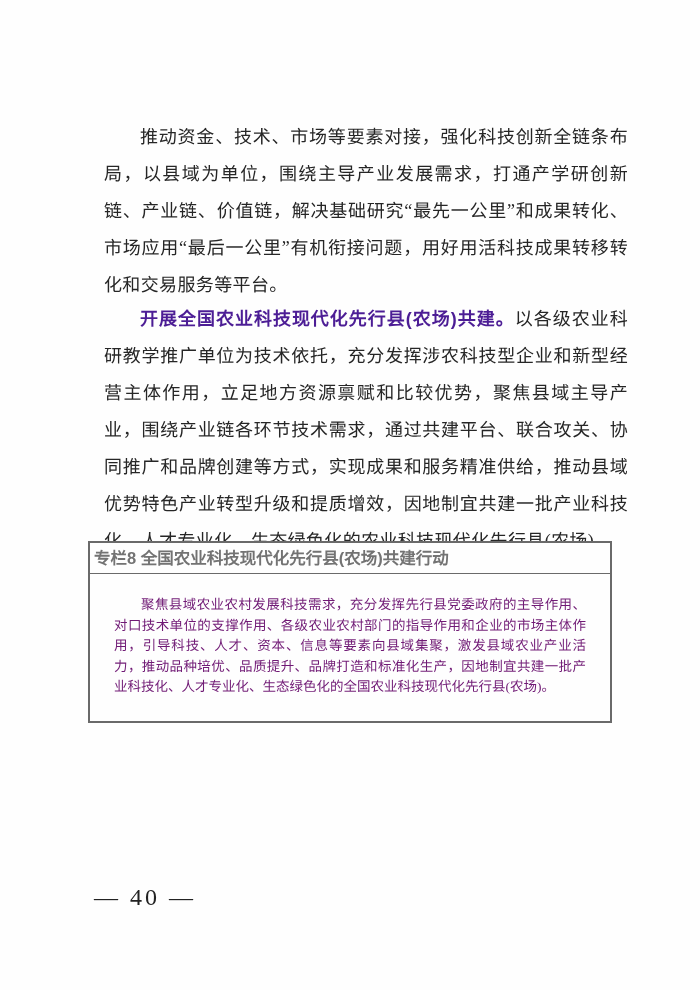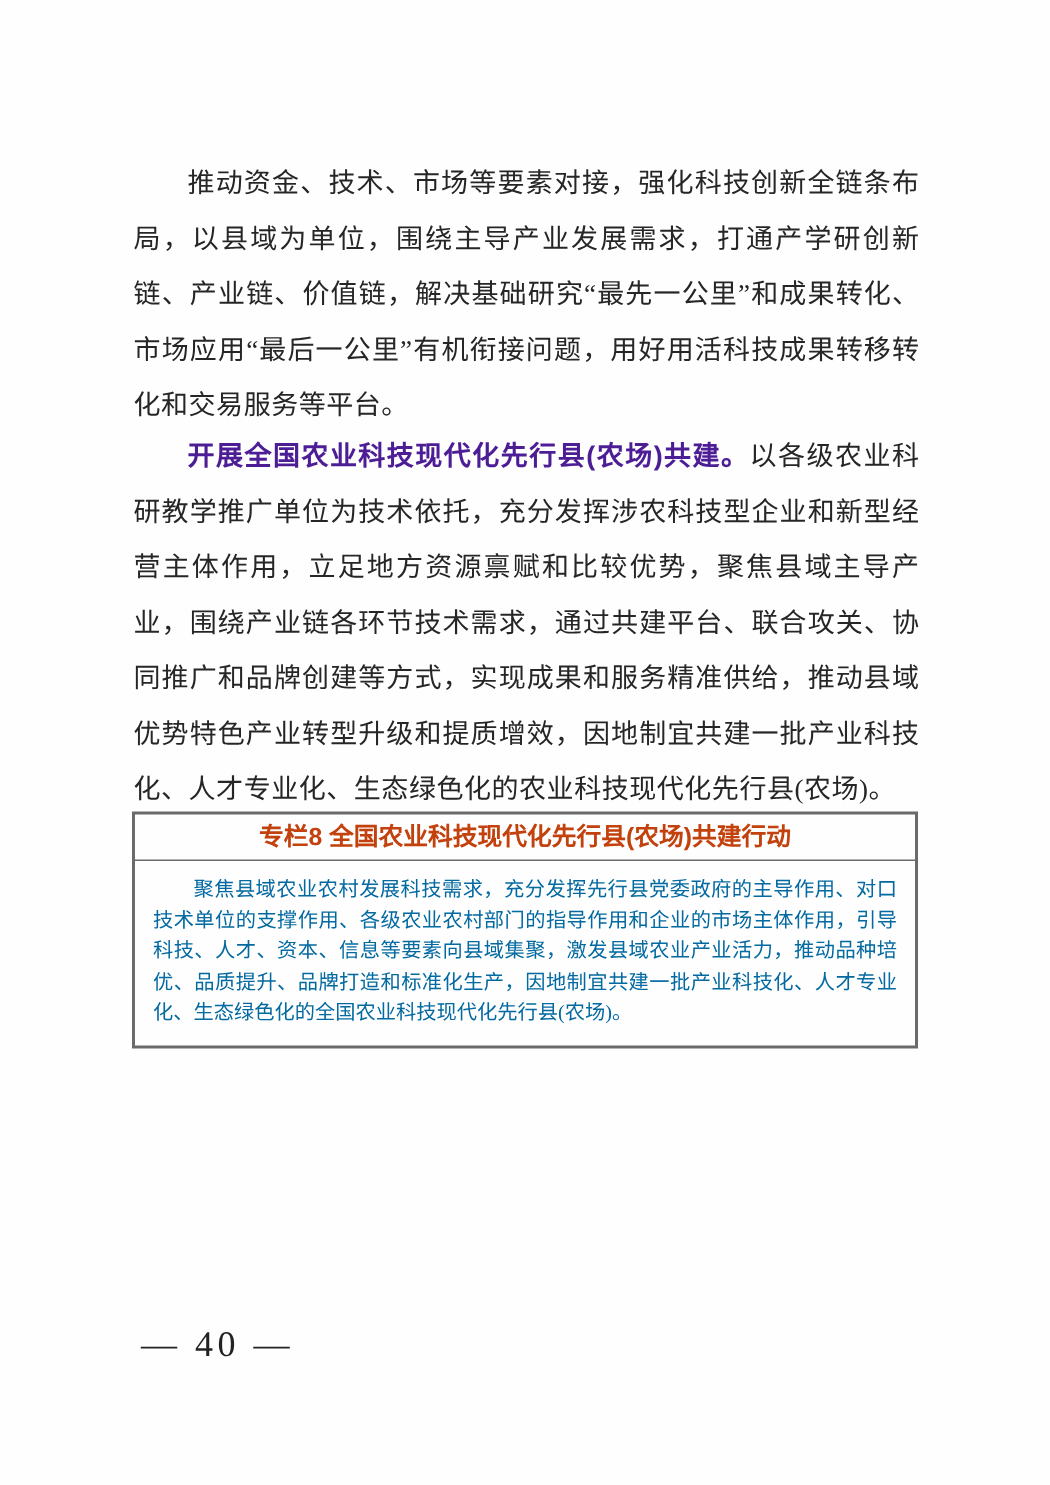--- a/index.html
+++ b/index.html
@@ -15,21 +15,21 @@
     overflow: hidden;
     font-family: "Liberation Serif", "DejaVu Serif", serif;
     color: #262626;
   }
   .text-col {
     position: absolute;
     left: 88px;
     width: 524px;
   }
   p.body-para {
-    margin: 1px;
+    margin: 16px;
     font-size: 18px;
     line-height: 37px;
     text-align: justify;
     text-indent: 2em;
     color: #262626;
     letter-spacing: 0.02em;
   }
   .para-1 { top: 103px; }
   .para-2 { top: 285px; }
   .para-3 { top: 711px; }
@@ -45,33 +45,32 @@
     width: 524px;
     border: 2px solid #6a6a6a;
     box-sizing: border-box;
     background: #fefefe;
   }
   .callout-title {
     font-family: "Liberation Sans", "DejaVu Sans", sans-serif;
     font-weight: 700;
     font-size: 16.5px;
     line-height: 28px;
-    text-align: center;
-    color: #c2410c;
+    color: #737373;
     border-bottom: 1.5px solid #6a6a6a;
     padding: 1px 4px;
   }
   .callout-body {
-    margin: 4px;
+    margin: 16px;
     padding: 5px 8px 7px 8px;
     font-size: 13.5px;
     line-height: 20.5px;
     text-align: justify;
     text-indent: 2em;
-    color: #0369a1;
+    color: #701a75;
   }
   .page-number {
     position: absolute;
     left: 94px;
     top: 884px;
     font-size: 24px;
     line-height: 26px;
     letter-spacing: 3px;
     color: #222222;
   }

